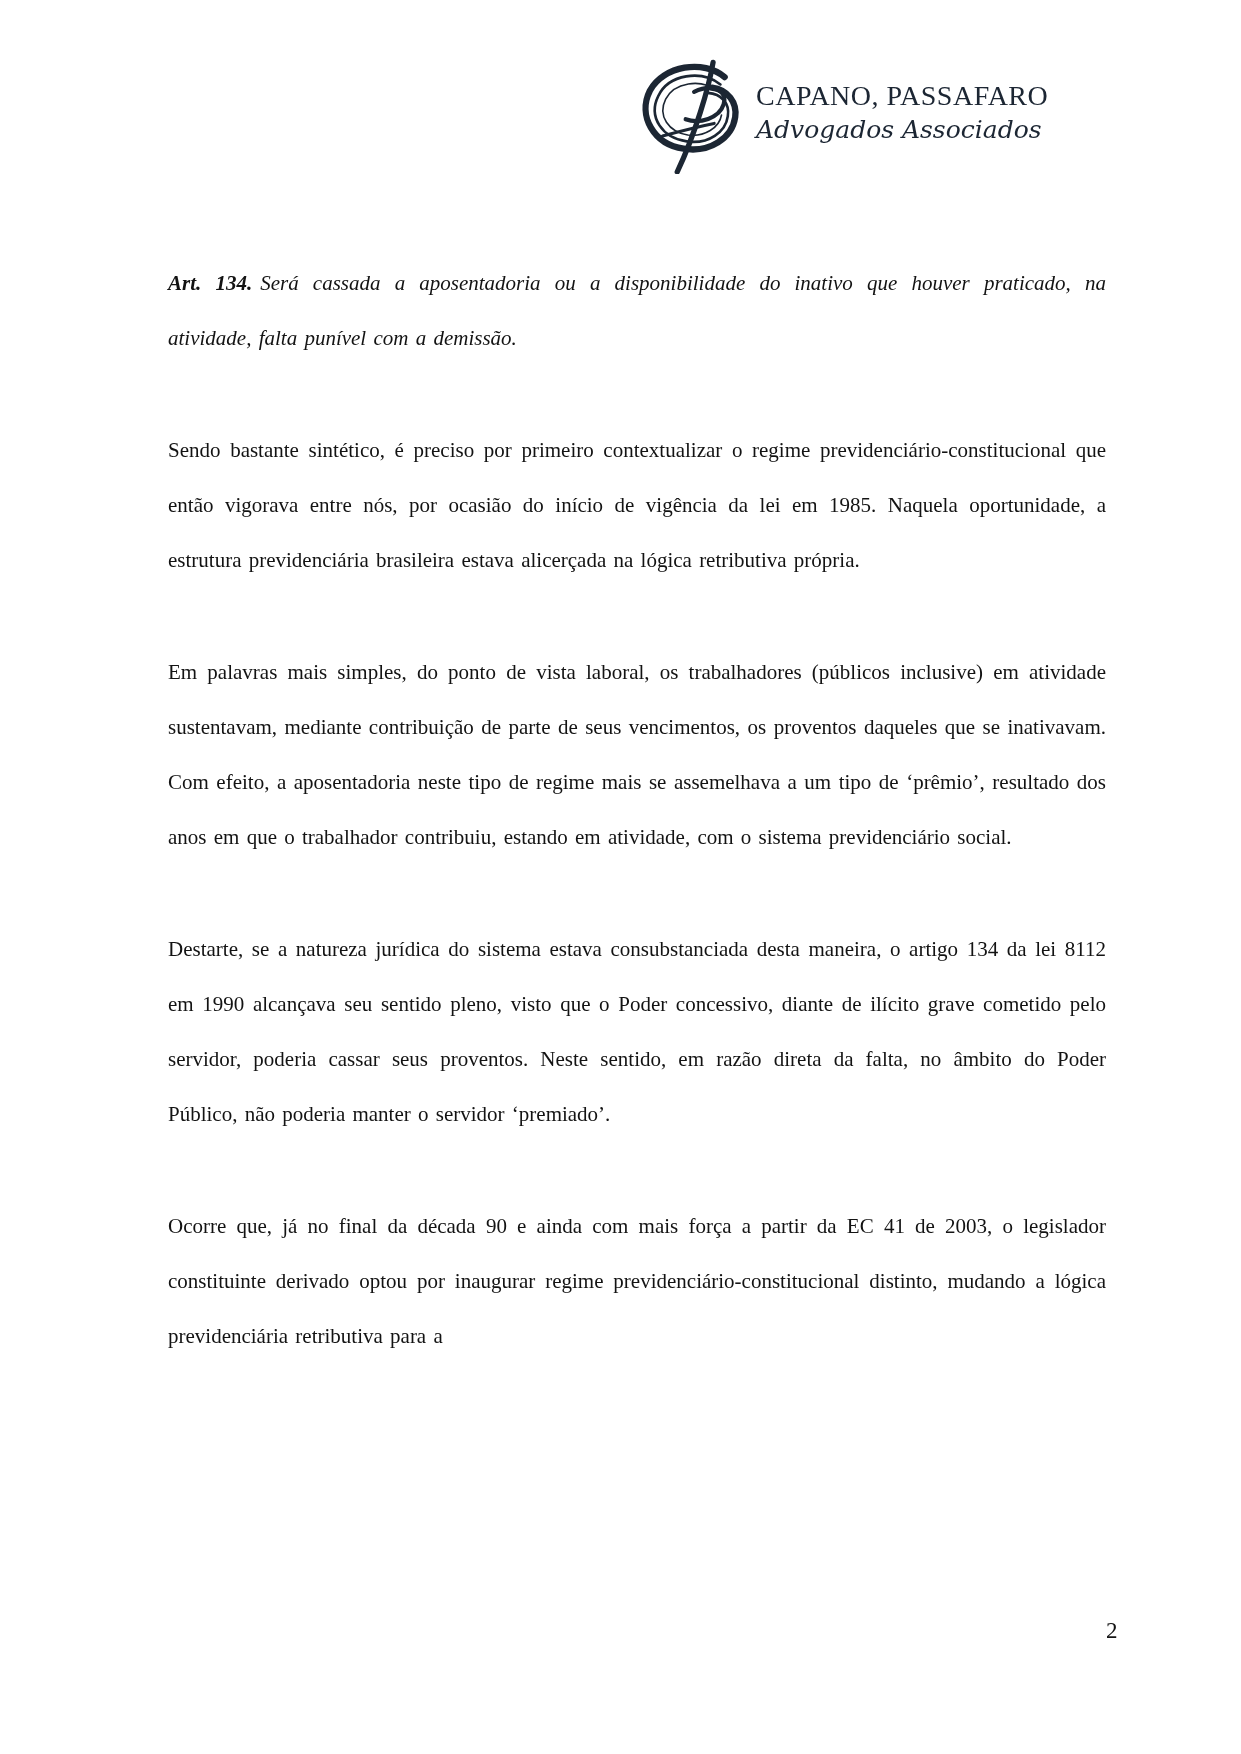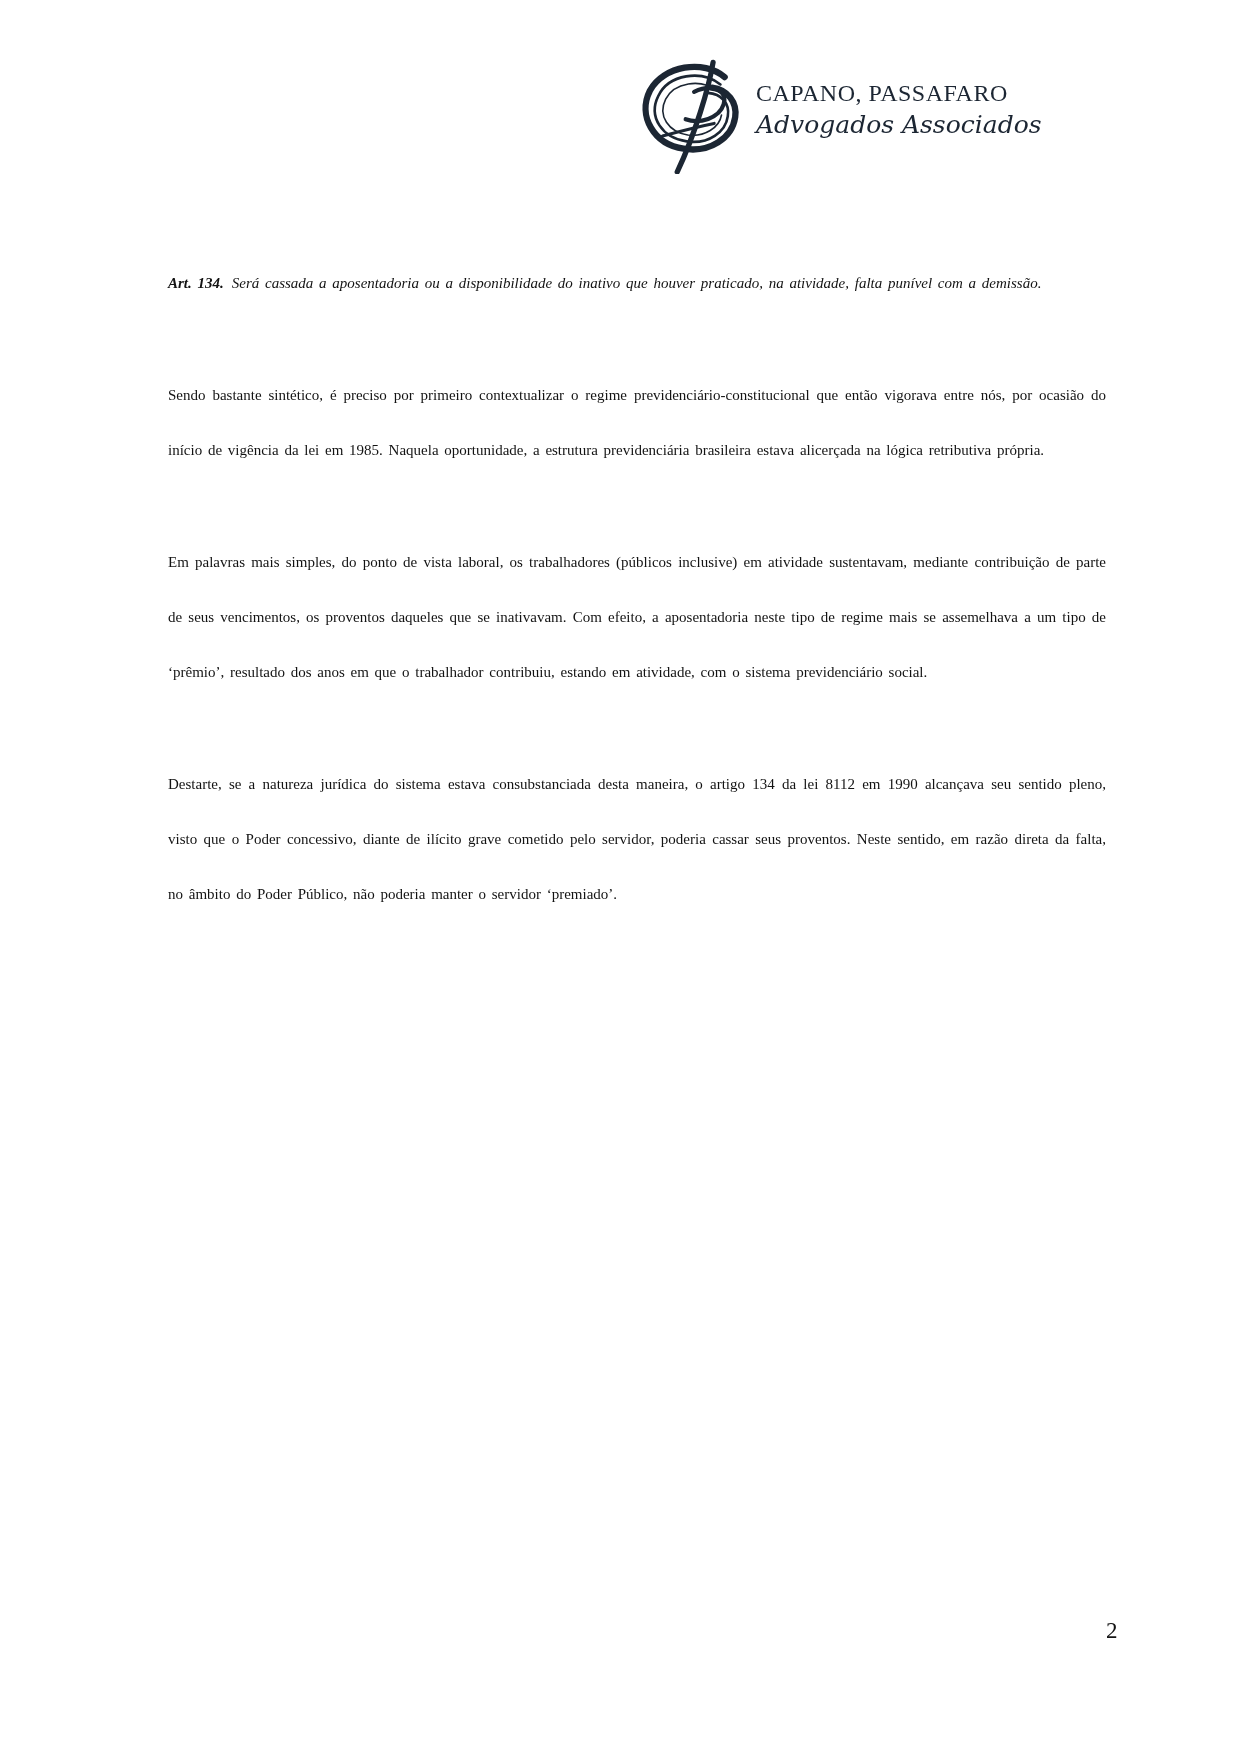--- a/index.html
+++ b/index.html
@@ -29,21 +29,21 @@
   .monogram {
     width: 116px;
     height: 118px;
     flex: 0 0 auto;
   }
   .logo-text {
     padding-top: 24px;
     white-space: nowrap;
   }
   .brand {
-    font-size: 24px;
+    font-size: 28px;
     letter-spacing: 0.5px;
     color: #1c2633;
     font-family: "Liberation Serif", serif;
   }
   .tagline {
     margin-top: 3px;
     font-size: 25px;
     font-style: italic;
     color: #1c2633;
     text-align: left;
@@ -53,21 +53,21 @@
 
   
   .doc-body {
     position: absolute;
     left: 168px;
     top: 256px;
     width: 948px;
   }
   .doc-body p {
     margin: 0 10px 57px 0;
-    font-size: 15px;
+    font-size: 21px;
     line-height: 55px;
     text-align: justify;
     word-spacing: 2px;
     color: #131313;
   }
   .doc-body p.quote {
     font-style: italic;
   }
   .doc-body .lead {
     font-weight: bold;
@@ -103,17 +103,18 @@
       <div class="brand">CAPANO, PASSAFARO</div>
       <div class="tagline">Advogados Associados</div>
     </div>
   </div>
 
   <main class="doc-body">
       <p class="quote"><strong class="lead">Art. 134.</strong>Será cassada a aposentadoria ou a disponibilidade do inativo que houver praticado, na atividade, falta punível com a demissão.</p>
       <p>Sendo bastante sintético, é preciso por primeiro contextualizar o regime previdenciário-constitucional que então vigorava entre nós, por ocasião do início de vigência da lei em 1985. Naquela oportunidade, a estrutura previdenciária brasileira estava alicerçada na lógica retributiva própria.</p>
       <p>Em palavras mais simples, do ponto de vista laboral, os trabalhadores (públicos inclusive) em atividade sustentavam, mediante contribuição de parte de seus vencimentos, os proventos daqueles que se inativavam. Com efeito, a aposentadoria neste tipo de regime mais se assemelhava a um tipo de ‘prêmio’, resultado dos anos em que o trabalhador contribuiu, estando em atividade, com o sistema previdenciário social.</p>
       <p>Destarte, se a natureza jurídica do sistema estava consubstanciada desta maneira, o artigo 134 da lei 8112 em 1990 alcançava seu sentido pleno, visto que o Poder concessivo, diante de ilícito grave cometido pelo servidor, poderia cassar seus proventos. Neste sentido, em razão direta da falta, no âmbito do Poder Público, não poderia manter o servidor ‘premiado’.</p>
+      <p>Ocorre que, já no final da década 90 e ainda com mais força a partir da EC 41 de 2003, o legislador constituinte derivado optou por inaugurar regime previdenciário-constitucional distinto, mudando a lógica previdenciária retributiva para a</p>
     </main>
 
   <div class="page-number">2</div>
 
 </div>
 
 </body></html>

